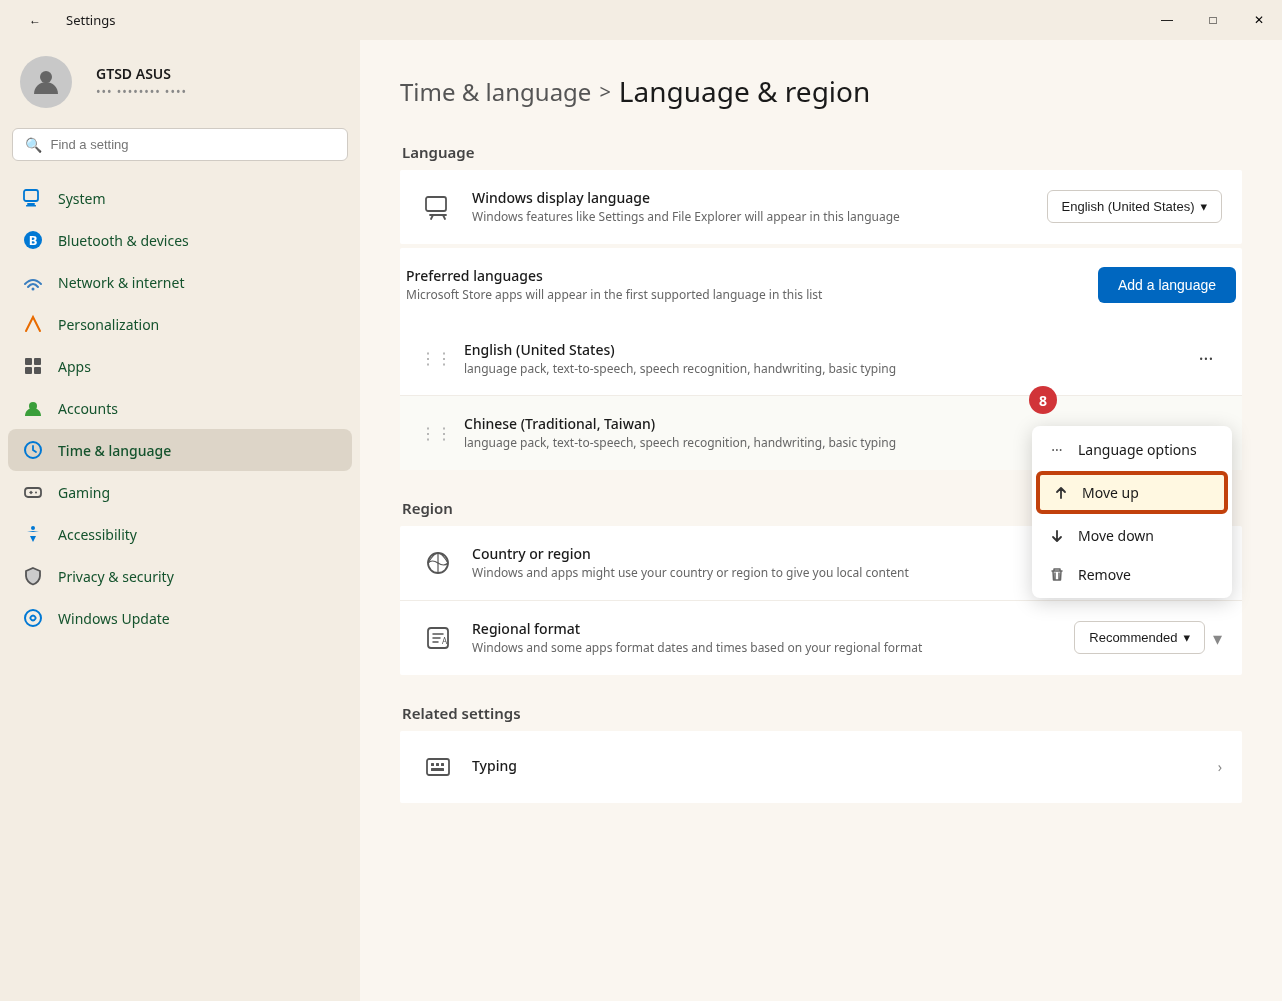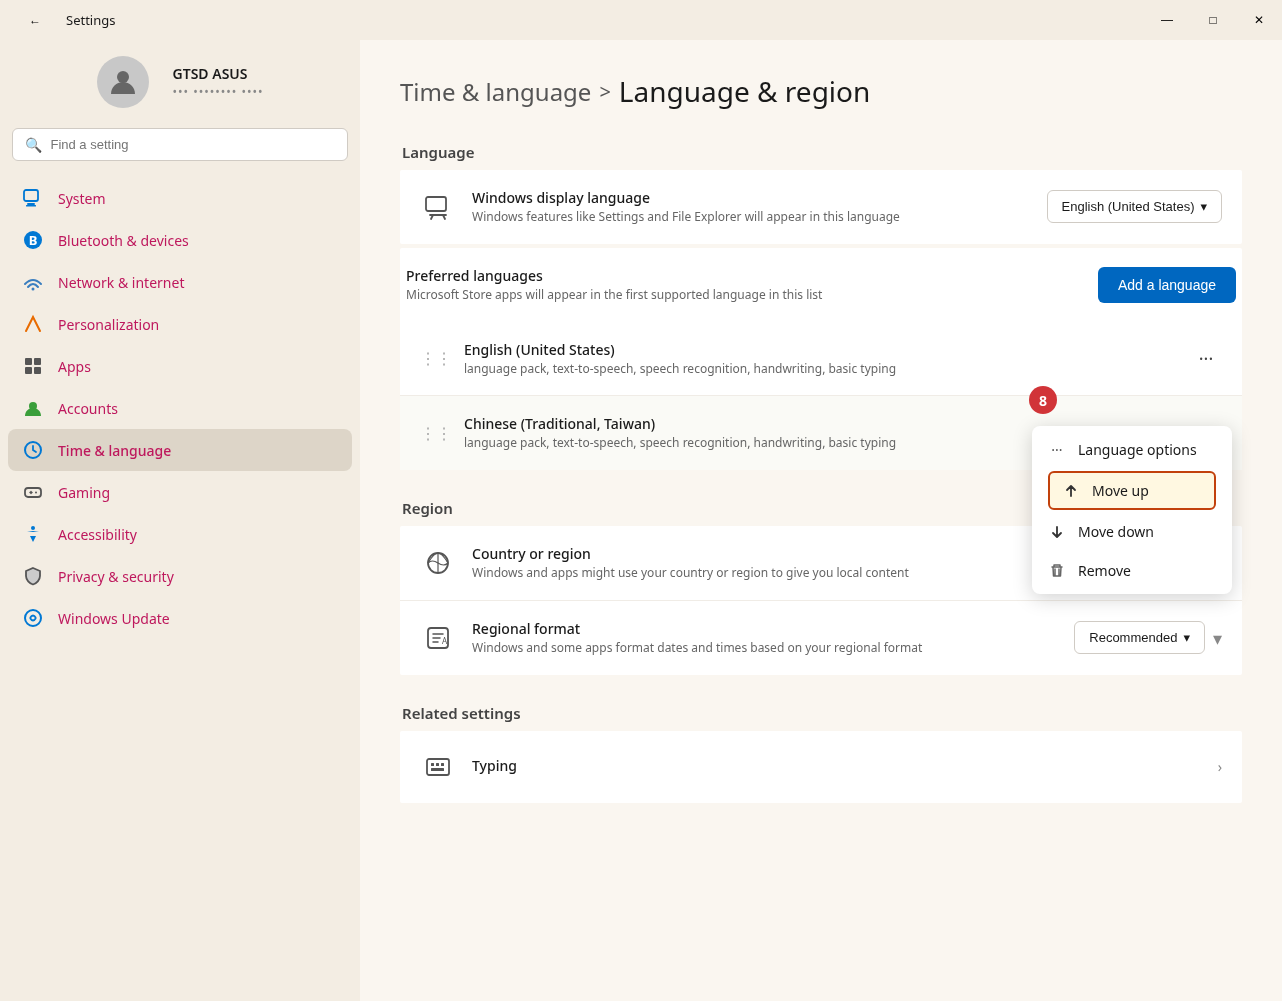--- a/index.html
+++ b/index.html
@@ -63,21 +63,20 @@
       overflow-y: auto;
       display: flex;
       flex-direction: column;
     }
 
     .user-profile {
       display: flex;
       align-items: center;
       gap: 24px;
       padding: 16px 12px 20px;
-      justify-content: center;
     }
     .avatar {
       width: 52px;
       height: 52px;
       border-radius: 50%;
       background: #c8c8c8;
       display: flex;
       align-items: center;
       justify-content: center;
       flex-shrink: 0;
@@ -119,21 +118,21 @@
     .search-icon { color: #666; font-size: 14px; }
 
     .nav-item {
       display: flex;
       align-items: center;
       gap: 14px;
       padding: 10px 14px;
       border-radius: 8px;
       cursor: pointer;
       font-size: 14px;
-      color: #be185d;
+      color: #14532d;
     }
     .nav-item.active {
       background: #ddd5c8;
       font-weight: 500;
     }
     .nav-icon {
       width: 22px;
       height: 22px;
       display: flex;
       align-items: center;
@@ -282,23 +281,23 @@
       display: flex;
       align-items: center;
       gap: 12px;
       padding: 10px 16px;
       font-size: 14px;
       cursor: pointer;
       color: #1a1a1a;
     }
     .context-menu-item.highlighted {
       background: #fff8e1;
-      border: 2px solid #c2410c;
+      border: 4px solid #c2410c;
       border-radius: 6px;
-      margin: 2px 16px;
+      margin: 2px 4px;
       padding: 8px 12px;
     }
     .context-menu-icon {
       width: 18px;
       height: 18px;
       display: flex;
       align-items: center;
       justify-content: center;
       color: #555;
     }

